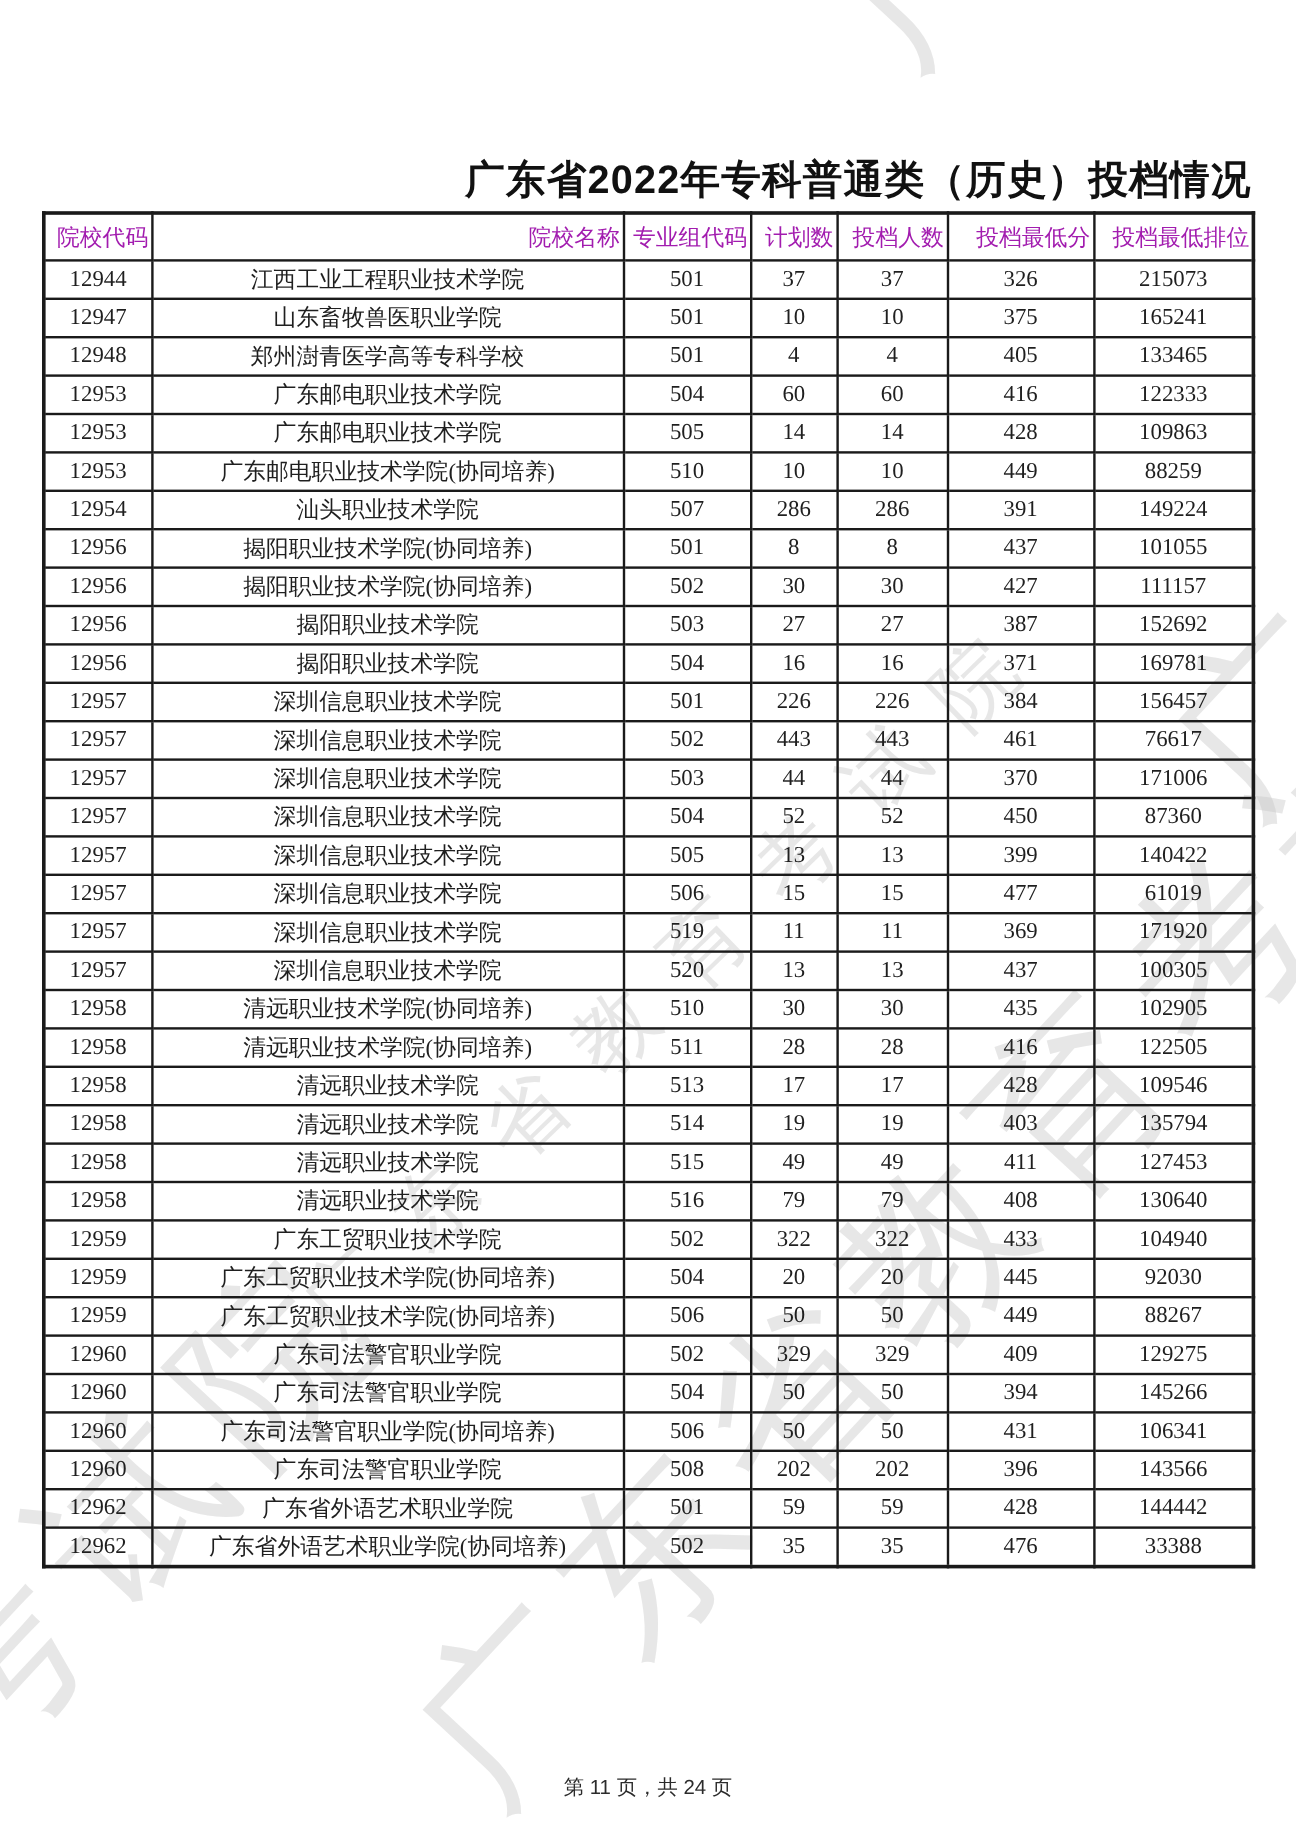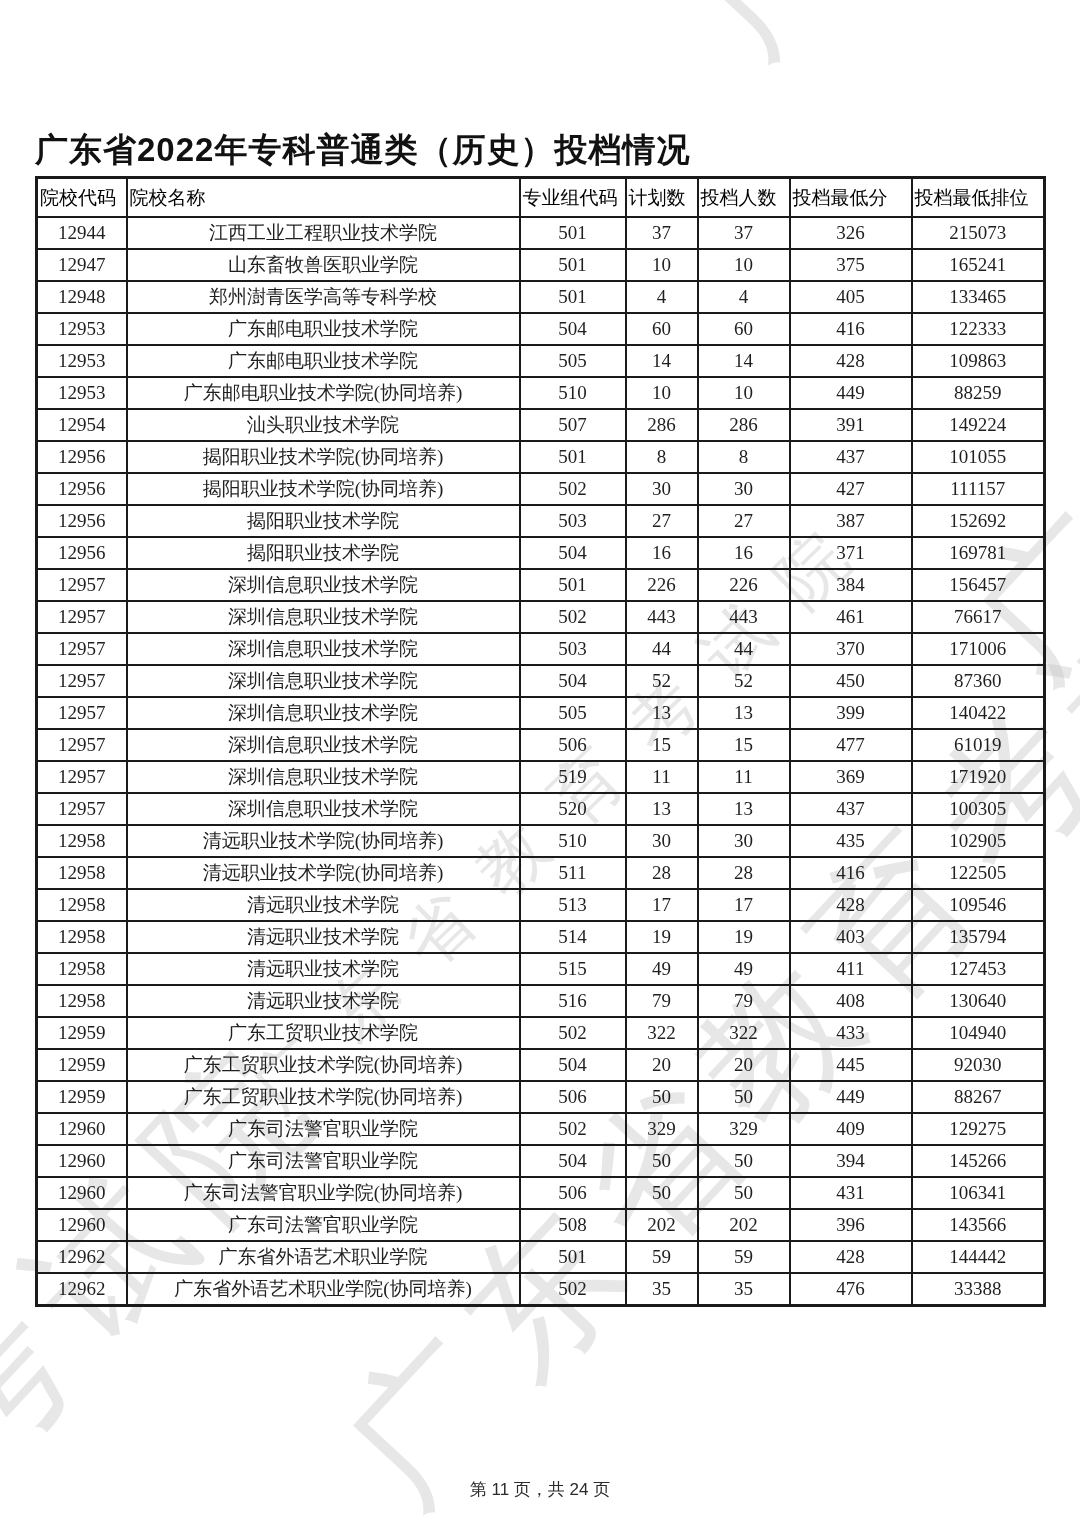--- a/index.html
+++ b/index.html
@@ -33,21 +33,21 @@
   .wm-large-a { font-size: 150px; letter-spacing: 22px; left: -700px; top: 2020px; transform: rotate(-47deg); }
   .wm-large-b { font-size: 150px; letter-spacing: 22px; left: 665px;  top: -25px;  transform: rotate(-47deg); }
   .wm-large-c { font-size: 150px; letter-spacing: 22px; left: 1005px; top: -70px;  transform: rotate(-47deg); }
   .wm-large-d { font-size: 150px; letter-spacing: 22px; left: 950px;  top: 600px;  transform: rotate(-47deg); }
   .wm-large-e { font-size: 150px; letter-spacing: 22px; left: 320px;  top: 1425px; transform: rotate(-47deg); }
   
   .title {
     position: absolute;
     top: 128px; left: 35px; width: 1008px;
     margin: 0;
-    text-align: left;
+    text-align: right;
     font-size: 33px;
     font-weight: 900;
     color: #111111;
     letter-spacing: 1px;
     font-family: "Liberation Sans", sans-serif;
     z-index: 2;
   }
   
   table.admission {
     position: absolute;
@@ -59,22 +59,22 @@
     background: transparent;
   }
   table.admission, table.admission th, table.admission td {
     border: 2px solid #1a1a1a;
   }
   table.admission { border-width: 3px; }
   table.admission th {
     height: 37px;
     font-size: 19px;
     font-weight: normal;
-    text-align: left;
-    color: #000000;
+    text-align: right;
+    color: #a21caf;
     padding: 0 2px;
     overflow: hidden;
     white-space: nowrap;
   }
   table.admission td {
     height: 30px;
     font-size: 19px;
     text-align: center;
     color: #1f1f1f;
     padding: 0 2px;

